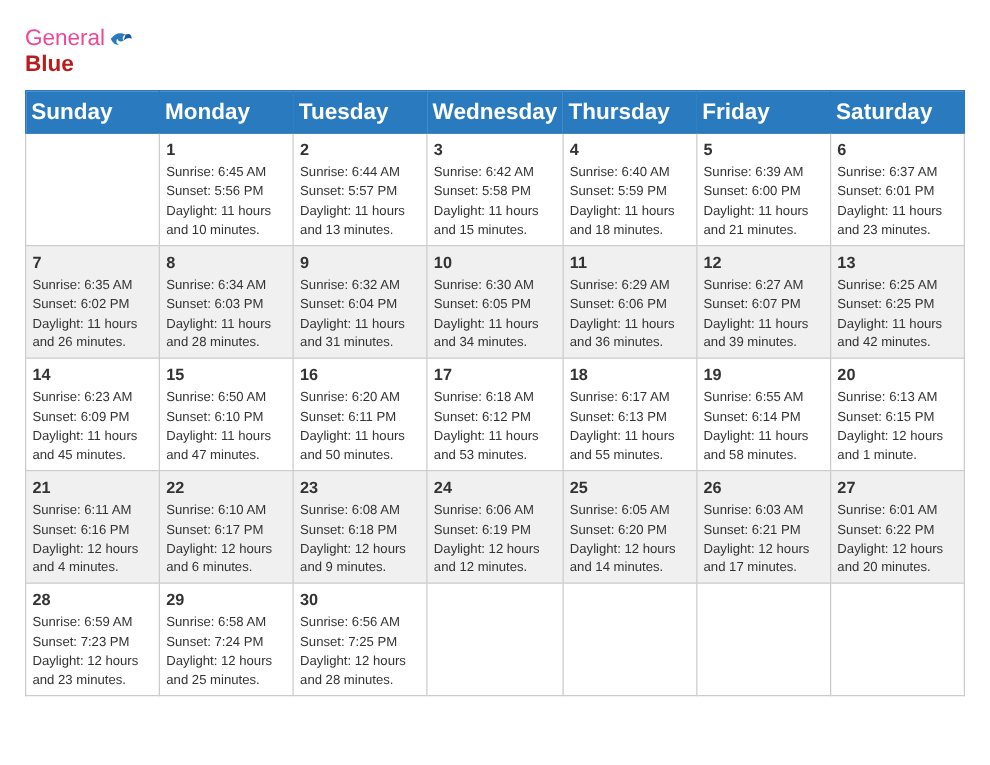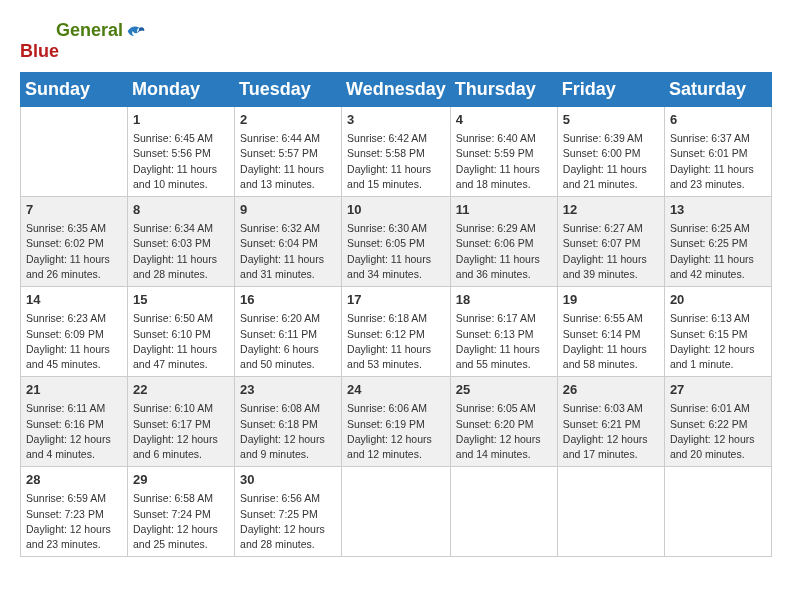--- a/index.html
+++ b/index.html
@@ -20,23 +20,22 @@
       display: flex;
       flex-direction: column;
       align-items: flex-start;
     }
     .logo-text {
       display: flex;
       align-items: center;
     }
     .logo-general {
       font-size: 18px;
-      font-weight: bold;
-      color: #4d7c0f;
-      margin-left: 36px;
+      font-weight: normal;
+      color: #ec4899;
     }
     .logo-blue {
       font-size: 18px;
       font-weight: bold;
       color: #b91c1c;
     }
     .logo-bird {
       width: 20px;
       height: 18px;
       margin-left: 3px;
@@ -222,21 +221,21 @@
         <td>
         <span class="cell-day">15</span>
         <span class="cell-info">Sunrise: 6:50 AM</span><br>
         <span class="cell-info">Sunset: 6:10 PM</span><br>
         <span class="cell-info">Daylight: 11 hours and 47 minutes.</span>
       </td>
         <td>
         <span class="cell-day">16</span>
         <span class="cell-info">Sunrise: 6:20 AM</span><br>
         <span class="cell-info">Sunset: 6:11 PM</span><br>
-        <span class="cell-info">Daylight: 6 hours and 50 minutes.</span>
+        <span class="cell-info">Daylight: 11 hours and 50 minutes.</span>
       </td>
         <td>
         <span class="cell-day">17</span>
         <span class="cell-info">Sunrise: 6:18 AM</span><br>
         <span class="cell-info">Sunset: 6:12 PM</span><br>
         <span class="cell-info">Daylight: 11 hours and 53 minutes.</span>
       </td>
         <td>
         <span class="cell-day">18</span>
         <span class="cell-info">Sunrise: 6:17 AM</span><br>

